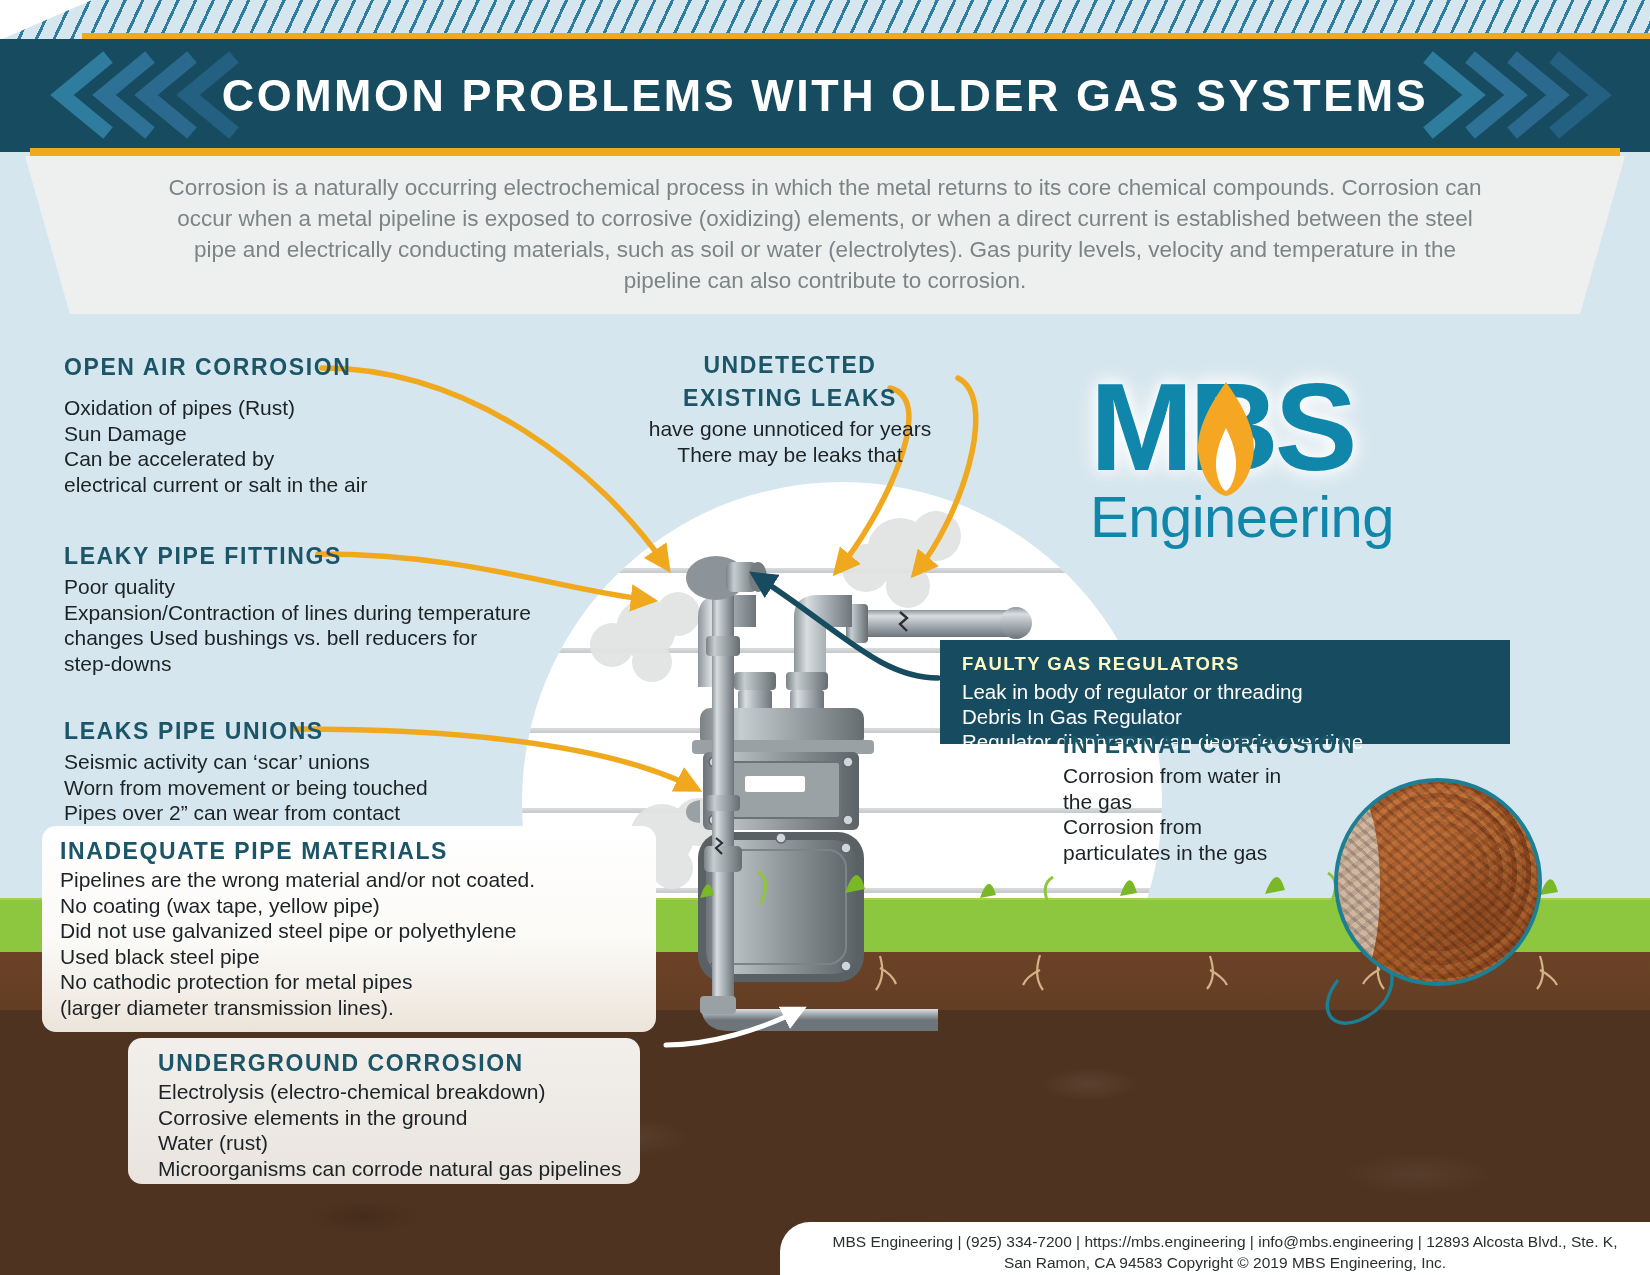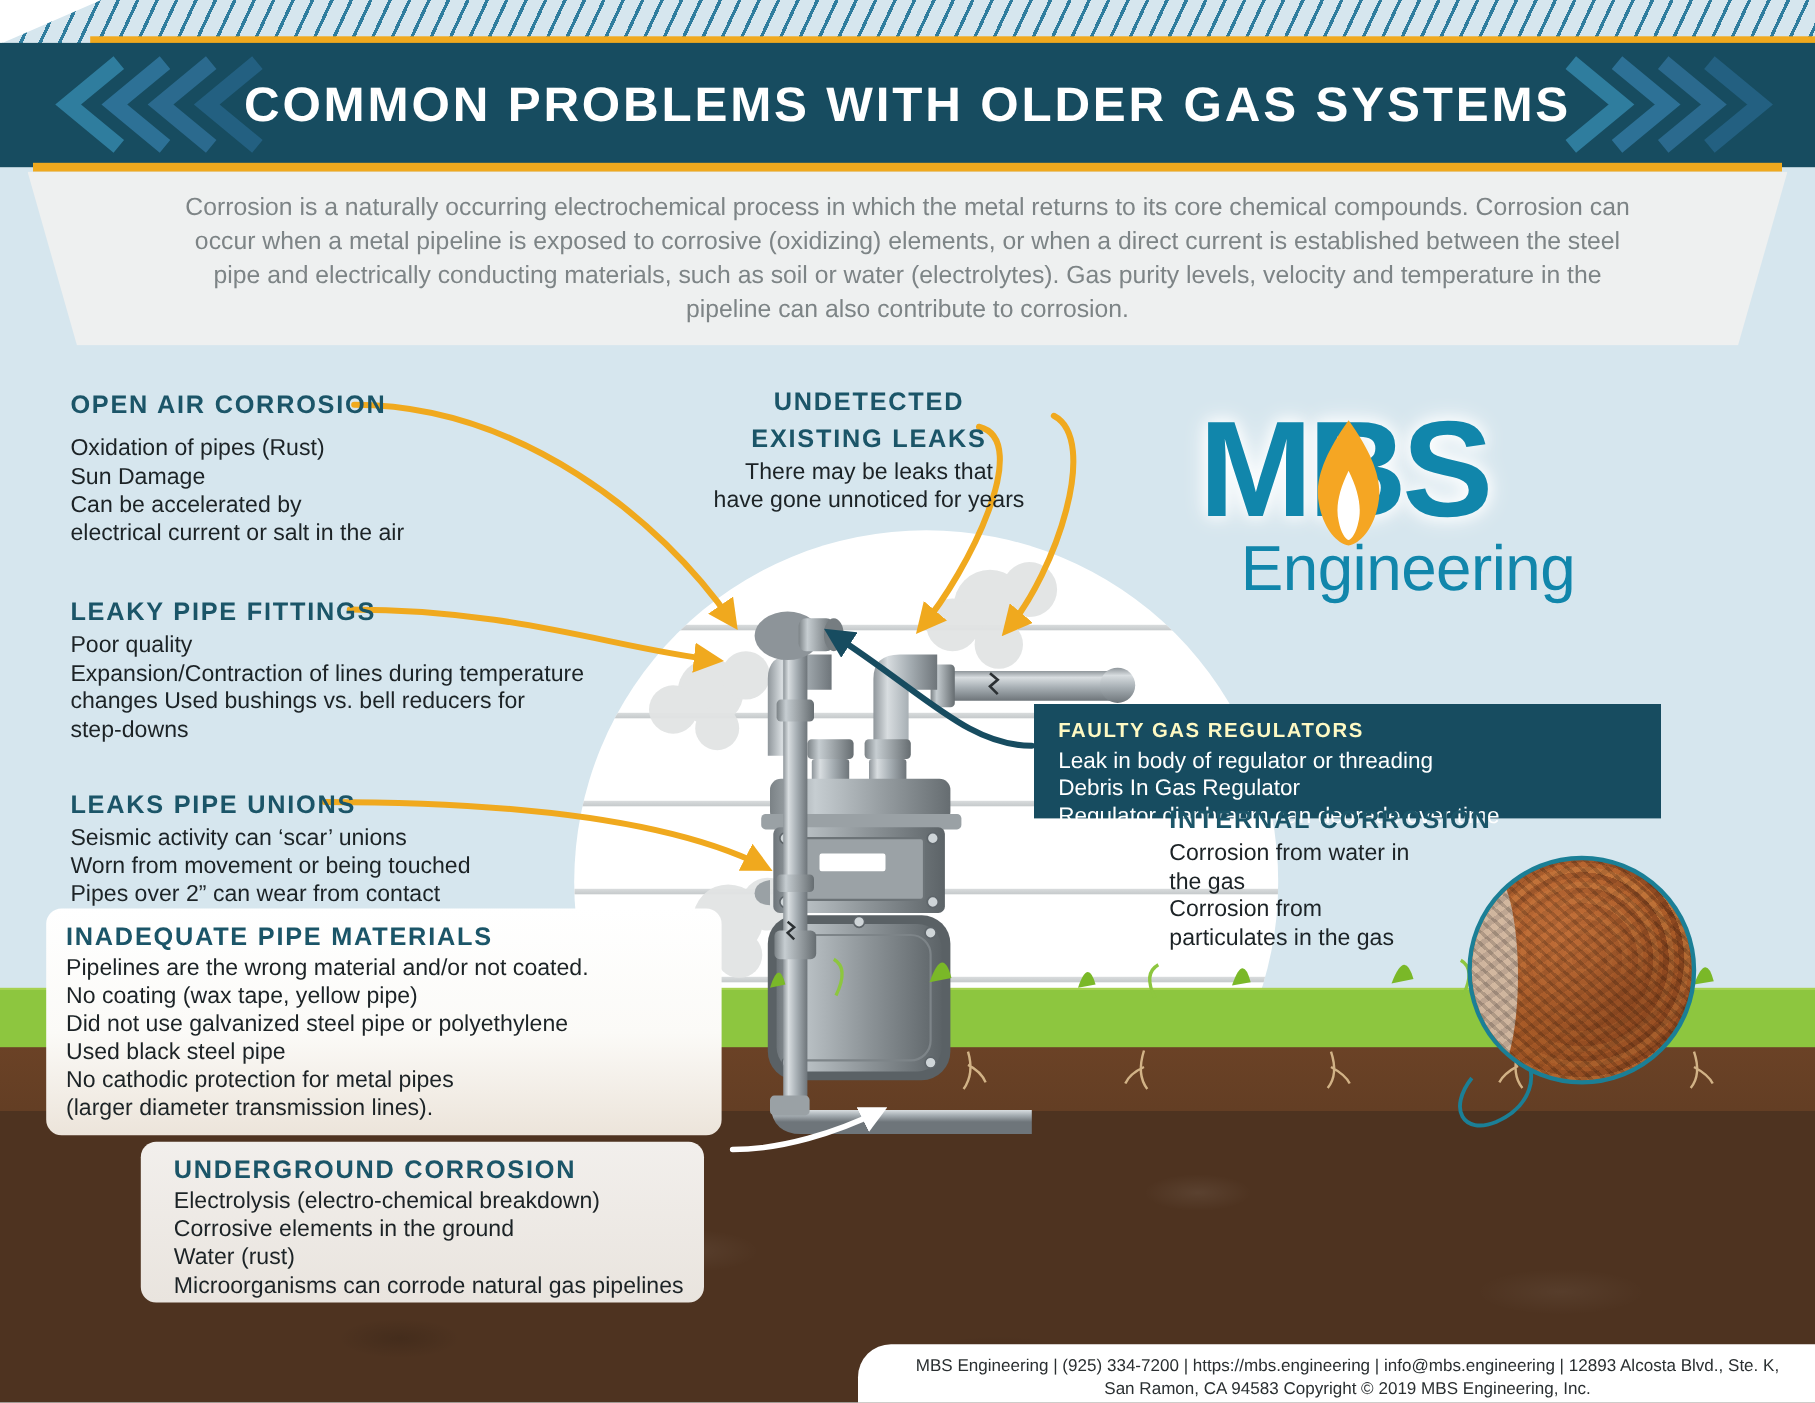--- a/index.html
+++ b/index.html
@@ -119,21 +119,20 @@
   
   .logo { position:absolute; left:1090px; top:368px; width:380px; height:205px; }
   .logo-mbs {
     font-size:124px; font-weight:bold; color:#1186ab; letter-spacing:-4px;
     line-height:118px; font-family:"Liberation Sans", sans-serif;
     text-shadow:0 0 14px #ffffff, 0 0 24px #ffffff;
   }
   .logo-sub {
     font-size:58px; color:#1186ab; line-height:62px; letter-spacing:-0.5px;
     font-family:"Liberation Sans", sans-serif;
-    text-align:center;
   }
   .flame { position:absolute; left:99px; top:12px; }
 
   
   .rust-circle {
     position:absolute; left:1334px; top:778px; width:208px; height:208px;
     border-radius:50%; border:4px solid #1b7f96; overflow:hidden;
     background:
       radial-gradient(circle at 38% 30%, #c2713a, transparent 55%),
       radial-gradient(circle at 68% 62%, #8f4a20, transparent 55%),
@@ -417,22 +416,22 @@
       <div>Corrosive elements in the ground</div>
       <div>Water (rust)</div>
       <div>Microorganisms can corrode natural gas pipelines</div>
     </div>
   </div>
 
   <div class="callout" style="left:620px; top:352px; width:340px; text-align:center;">
     <div class="cl-head">UNDETECTED</div>
     <div class="cl-head" style="margin-top:6px;">EXISTING  LEAKS</div>
     <div class="cl-body" style="margin-top:4px;">
+      <div>have gone unnoticed for years</div>
       <div>There may be leaks that</div>
-      <div>have gone unnoticed for years</div>
     </div>
   </div>
 
   <div class="dark-box">
     <div class="dk-head">FAULTY GAS REGULATORS</div>
     <div class="dk-body" style="margin-top:4px;">
       <div>Leak in body of regulator or threading</div>
       <div>Debris In Gas Regulator</div>
       <div>Regulator diaphragm can degrade over time</div>
     </div>

